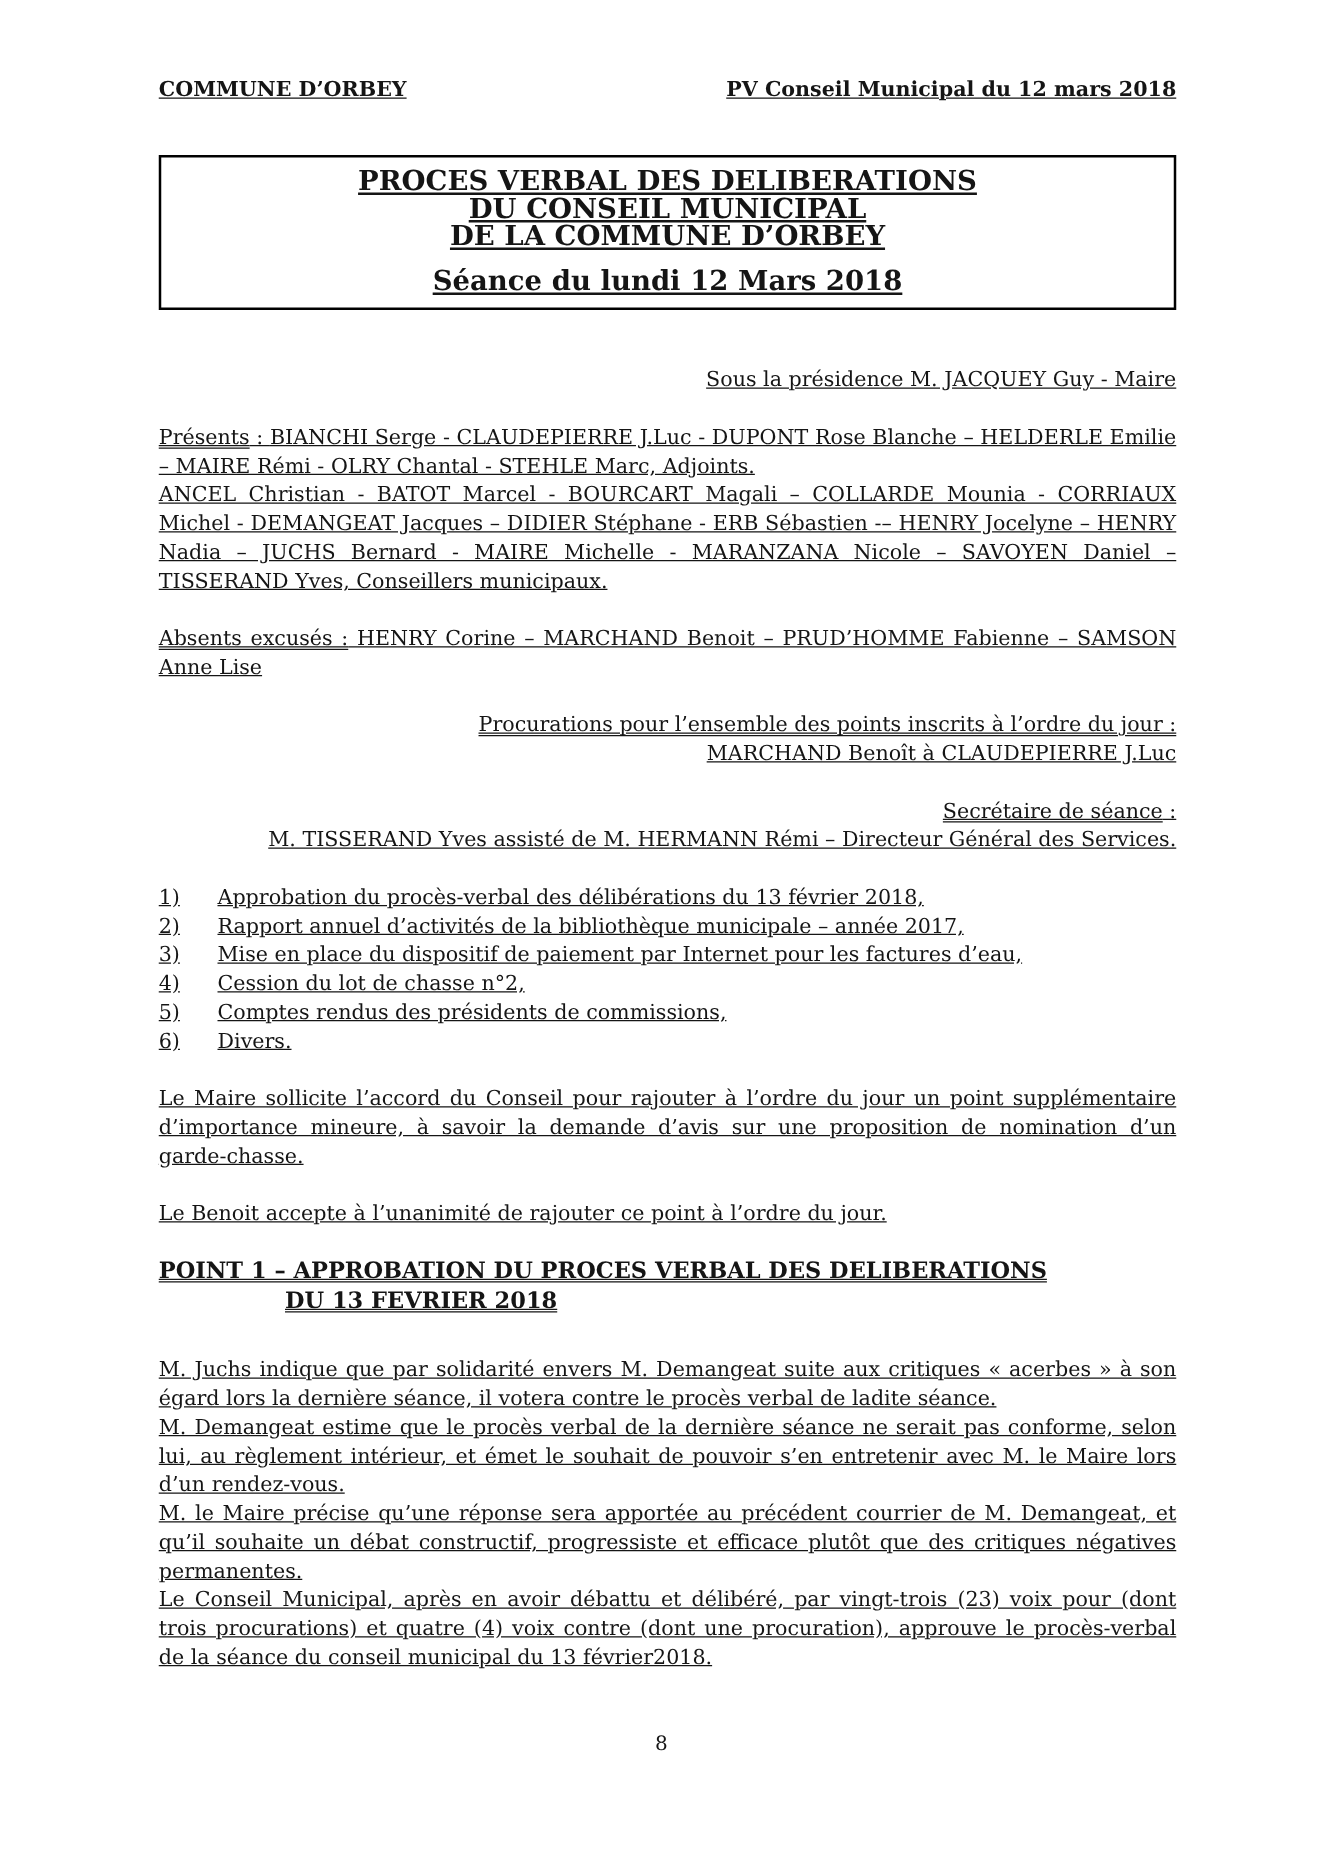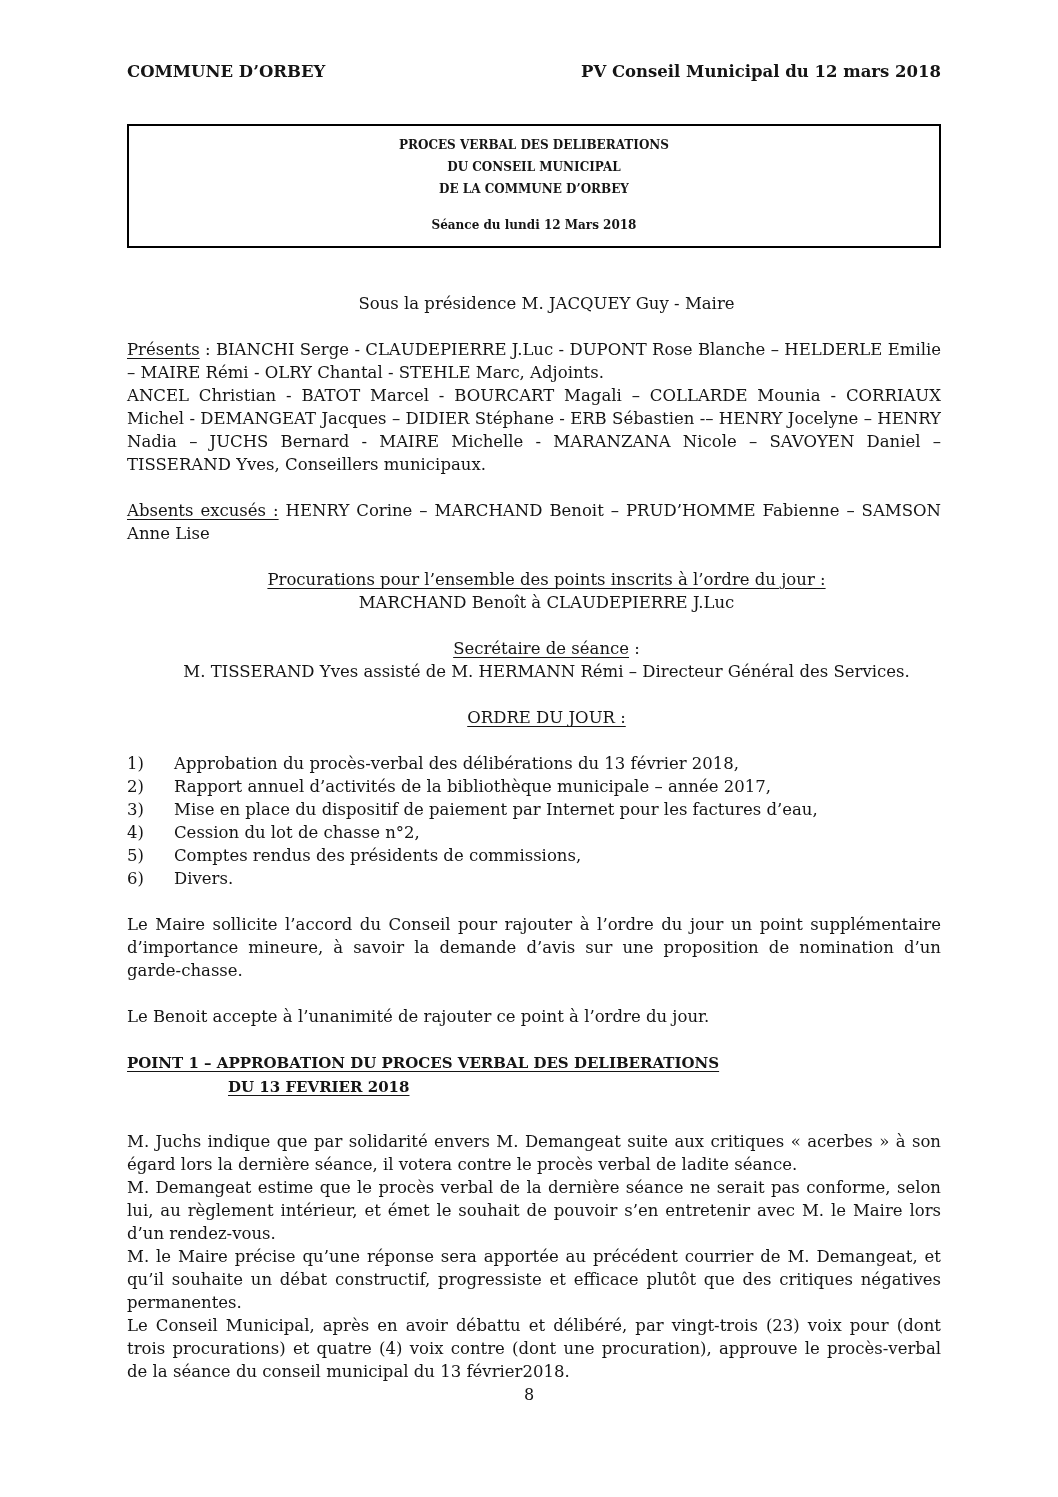--- a/index.html
+++ b/index.html
@@ -10,68 +10,69 @@
   body {
     height: 1497px;
     position: relative;
     font-family: "DejaVu Serif", "Liberation Serif", serif;
     color: #151515;
     font-size: 16.5px;
     line-height: 23px;
   }
   .page {
     padding: 62px 117px 0 127px;
+    text-decoration: underline;
   }
   
   .doc-header {
     display: flex;
     justify-content: space-between;
     font-weight: bold;
     font-size: 16.5px;
     line-height: 20px;
   }
   
   .title-box {
     margin-top: 42px;
     border: 2px solid #000;
     text-align: center;
     font-weight: bold;
-    font-size: 12px;
+    font-size: 22px;
     line-height: 22px;
     padding: 8px 10px 10px 10px;
   }
   .title-box .box-blank { height: 14px; }
   
   .sect { margin-top: 23px; }
   .sect-lg { margin-top: 44px; }
   p.body-text {
     text-align: justify;
   }
   p.body-line {
-    text-align: center;
+    text-align: right;
     margin-left: 25px;
   }
   .u { text-decoration: underline; text-underline-offset: 3px; }
   
   .agenda-item {
     display: flex;
     text-align: left;
   }
   .agenda-num {
     flex: 0 0 33px;
   }
   .agenda-text {
     flex: 1 1 auto;
     margin-left: 14px;
   }
   
   .point-heading {
     margin-top: 23px;
     font-weight: bold;
-    font-size: 15px;
+    font-size: 18px;
     line-height: 24px;
     margin-bottom: 31px;
   }
   .point-heading .line2 {
     padding-left: 101px;
   }
   
   .page-number {
     position: absolute;
     left: 0;
@@ -111,21 +112,20 @@
   <div class="sect">
     <p class="body-line"><span class="u">Procurations pour l’ensemble des points inscrits à l’ordre du jour :</span></p>
     <p class="body-line">MARCHAND Benoît à CLAUDEPIERRE J.Luc</p>
   </div>
 
   <div class="sect">
     <p class="body-line"><span class="u">Secrétaire de séance</span><span> :</span></p>
     <p class="body-line">M. TISSERAND Yves assisté de M. HERMANN Rémi – Directeur Général des Services.</p>
   </div>
 
-  <p class="body-line sect"><span class="u">ORDRE DU JOUR :</span></p>
 
   <div class="sect">
     <div class="agenda-item">
       <span class="agenda-num">1)</span>
       <span class="agenda-text">Approbation du procès-verbal des délibérations du 13 février 2018,</span>
     </div>
     <div class="agenda-item">
       <span class="agenda-num">2)</span>
       <span class="agenda-text">Rapport annuel d’activités de la bibliothèque municipale – année 2017,</span>
     </div>

